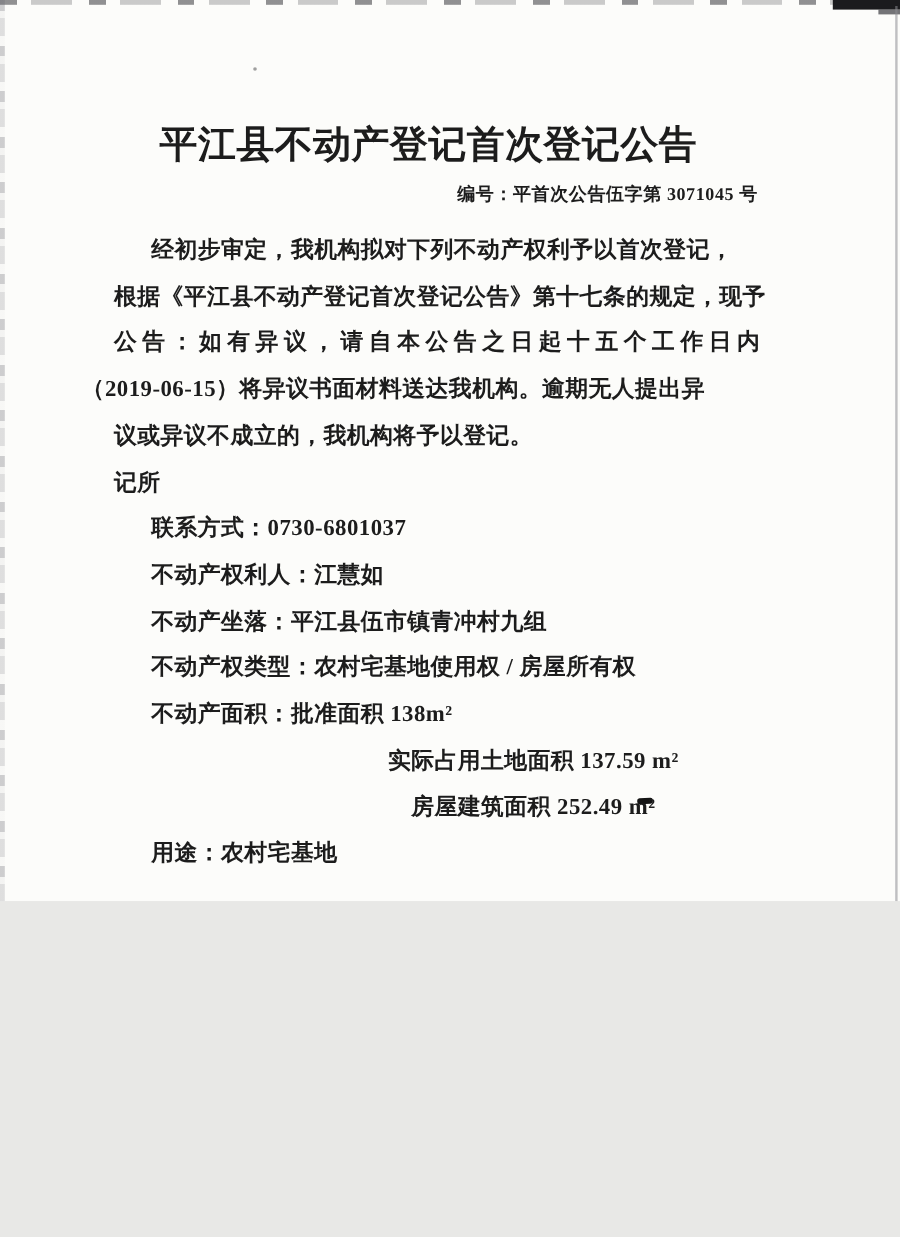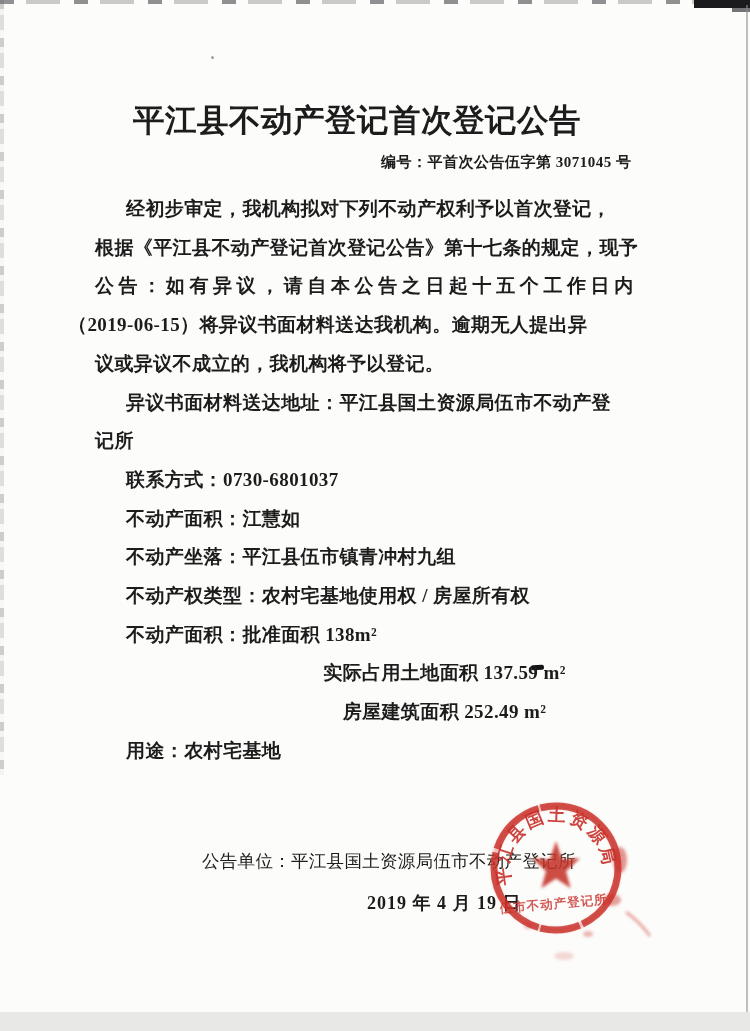--- a/index.html
+++ b/index.html
@@ -1,18 +1,18 @@
 <!DOCTYPE html>
 <html><head>
 <meta charset="utf-8">
 <style>
   html,body{margin:0;padding:0;background:#e8e8e6;}
   .page{
     position:relative;
-    width:750px;height:1012px;
+    width:750px;height:751px;
     margin:0 auto;
     background:#fcfcfa;
     overflow:hidden;
     font-family:"Liberation Serif", serif;
     color:#1c1c1c;
   }
 
   
   .top-edge{
     position:absolute;left:0;top:0;width:750px;height:4px;
@@ -90,24 +90,23 @@
 
   <div class="title">平江县不动产登记首次登记公告</div>
   <div class="doc-number">编号：平首次公告伍字第 3071045 号</div>
 
   <div class="body-block">
     <div class="line indent">经初步审定，我机构拟对下列不动产权利予以首次登记，</div>
     <div class="line">根据《平江县不动产登记首次登记公告》第十七条的规定，现予</div>
     <div class="line spaced">公告：如有异议，请自本公告之日起十五个工作日内</div>
     <div class="line hang">（2019-06-15）将异议书面材料送达我机构。逾期无人提出异</div>
     <div class="line">议或异议不成立的，我机构将予以登记。</div>
-    <div class="line indent">异议书面材料送达地址：平江县国土资源局伍市不动产登</div>
     <div class="line">记所</div>
     <div class="line indent">联系方式：0730-6801037</div>
-    <div class="line indent">不动产面积：江慧如</div>
+    <div class="line indent">不动产权利人：江慧如</div>
     <div class="line indent">不动产坐落：平江县伍市镇青冲村九组</div>
     <div class="line indent">不动产权类型：农村宅基地使用权 / 房屋所有权</div>
     <div class="line indent">不动产面积：批准面积 138m²</div>
     <div class="line indent-big">实际占用土地面积 137.59 m²</div>
     <div class="line indent-big">房屋建筑面积 252.49 m²</div>
     <div class="line indent">用途：农村宅基地</div>
   </div>
 
   <div class="footer-unit">公告单位：平江县国土资源局伍市不动产登记所</div>
   <div class="footer-date">2019 年 4 月 19 日</div>

